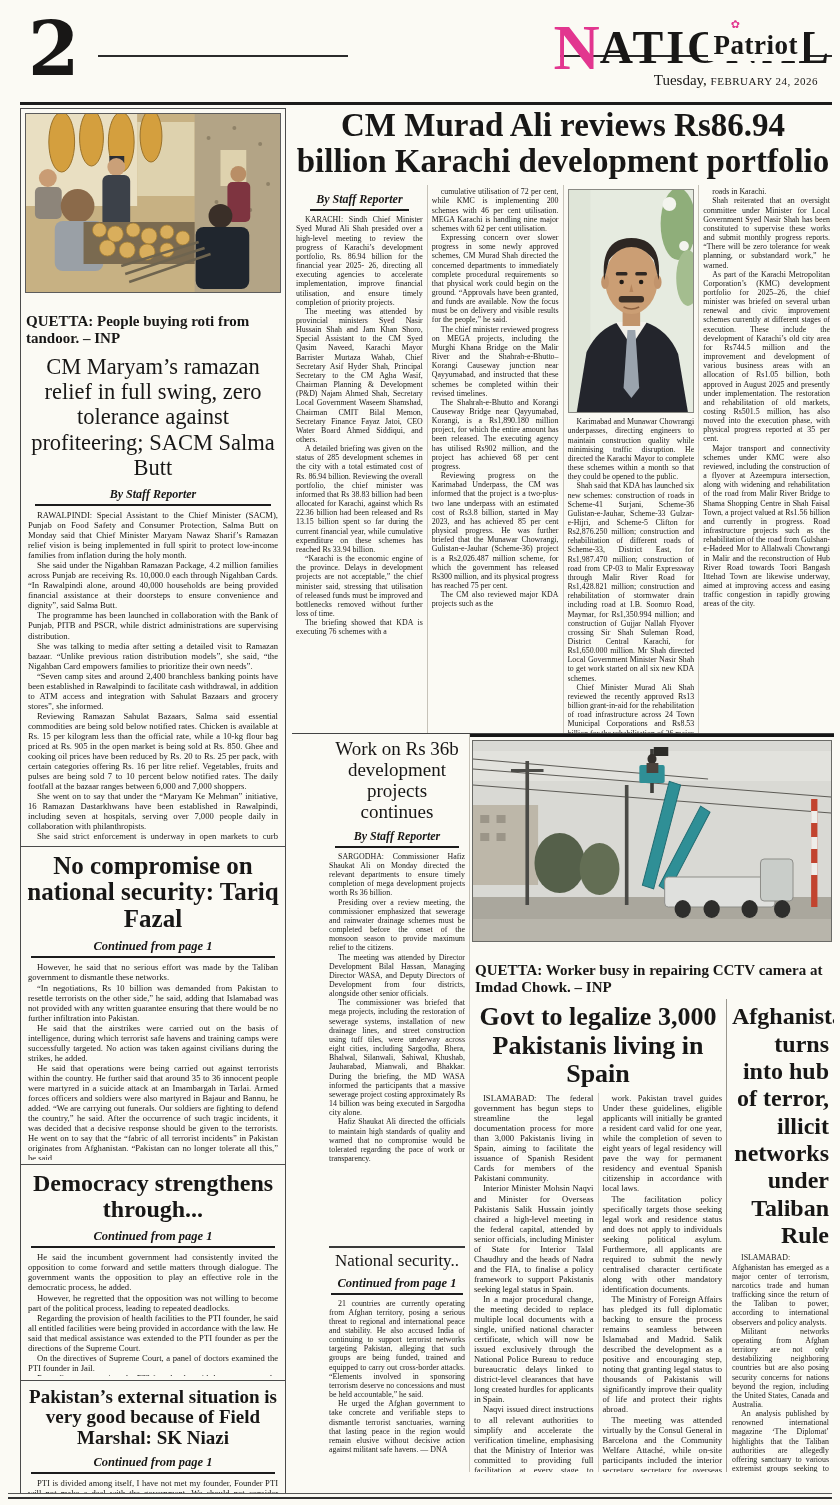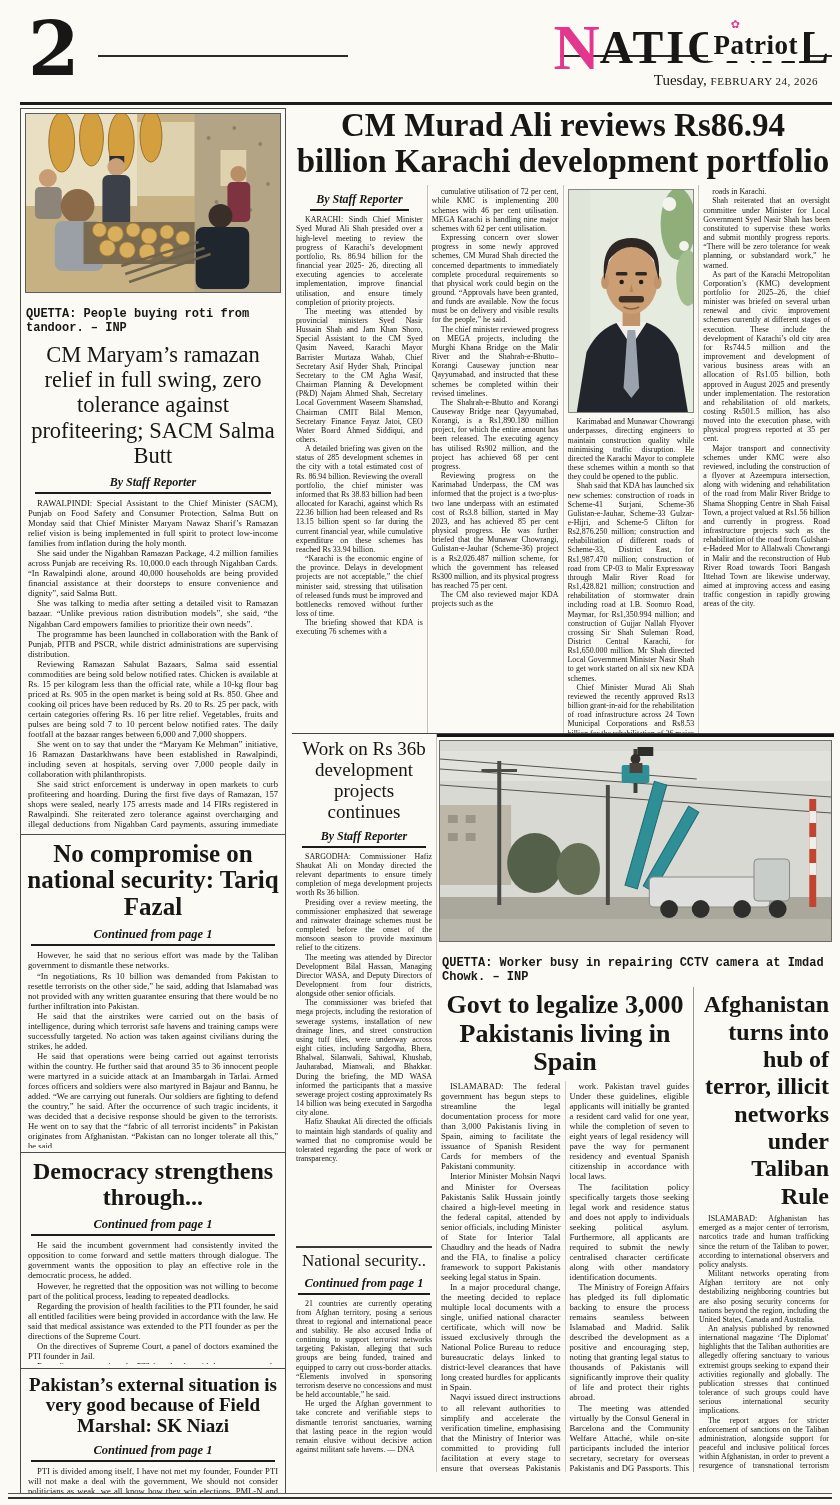--- a/index.html
+++ b/index.html
@@ -24,21 +24,21 @@
   .ftr-rule{position:absolute;left:8px;right:8px;bottom:6px;border-top:1px solid #555;
             border-bottom:2px solid #333;height:3px;}
   
   h1,h2,h3,h4{margin:0;font-family:"Liberation Serif",serif;}
   .btext{font-size:8.6px;line-height:1.17;text-align:justify;overflow:hidden;}
   .btext p{margin:0;text-indent:9px;}
   .byline-wrap{text-align:center;margin:2px 14px 4px;border-bottom:2px solid #1c1c1c;padding-bottom:2px;}
   .byline{font-style:italic;font-weight:bold;font-size:12px;}
   .kicker-wrap{text-align:center;margin:1px 10px 4px;border-bottom:2.5px solid #1c1c1c;padding-bottom:2px;}
   .kicker{font-style:italic;font-weight:bold;font-size:12.5px;text-align:center;}
-  .caption{font-weight:bold;font-size:12px;padding:14px 5px 3px;font-family:Liberation Mono, monospace;}
+  .caption{font-weight:bold;font-size:15px;padding:20px 5px 3px;}
   figure{margin:0;}
   svg{display:block;}
   
   .left-col{position:absolute;left:20px;top:108px;width:266px;height:1386px;
             border:1px solid #4c4c4c;box-sizing:border-box;overflow:hidden;}
   .photo-frame{margin:4px 4px 0;border:1px solid #5c5c5c;}
   .ram-head{font-size:22.5px;font-weight:normal;text-align:center;line-height:1.12;padding:4px 6px 2px;}
   .ram-text{height:332px;padding:0 7px;}
   .subbox{border-top:1px solid #4c4c4c;margin-top:4px;}
   .sub-head{font-weight:bold;text-align:center;line-height:1.06;padding:6px 6px 3px;}
@@ -49,21 +49,21 @@
   .niazi-head{font-size:19px;}
   .niazi-text{height:172px;padding:0 7px;}
   
   .main{position:absolute;left:292px;top:106px;width:542px;height:1388px;overflow:hidden;}
   .lead-head{font-size:33px;font-weight:bold;text-align:center;line-height:1.08;padding:2px 4px 6px;}
   .lead-cols{display:flex;height:548px;border-bottom:1px solid #444;}
   .lcol{flex:1;padding:2px 4px 0;overflow:hidden;}
   .lcol + .lcol{border-left:1px solid #c6c2b8;}
   .lcol .btext{font-size:7.9px;line-height:1.16;}
   .portrait-frame{border:1px solid #8a8a84;margin:2px 0 4px;}
-  .bottom-row{display:flex;height:738px;}
+  .bottom-row{display:flex;height:738px;margin-left:33px;}
   .mid-left{width:136px;padding:2px 4px 0;border-right:1px solid #c6c2b8;overflow:hidden;}
   .mid-left .btext{font-size:7.9px;line-height:1.16;}
   .sarg-head{font-size:19px;font-weight:normal;text-align:center;line-height:1.1;padding:3px 2px 2px;}
   .natsec{border-top:2px solid #3a3a3a;margin-top:6px;padding-top:4px;}
   .natsec-head{font-size:17px;font-weight:normal;text-align:center;line-height:1.1;padding-bottom:2px;}
   .mid-right{flex:1;border-top:3px solid #161616;overflow:hidden;}
   .photo3-frame{border:1px solid #6a6a66;margin:3px 2px 0;}
   .sa-row{display:flex;}
   .spain{width:256px;overflow:hidden;}
   .spain-head{font-size:26px;font-weight:bold;text-align:center;line-height:1.1;padding:4px 2px 4px;}
@@ -146,22 +146,23 @@
     </figure>
     <figcaption class="caption">QUETTA: People buying roti from tandoor. – INP</figcaption>
 
     <h2 class="ram-head">CM Maryam’s ramazan relief in full swing, zero tolerance against profiteering; SACM Salma Butt</h2>
     <div class="byline-wrap">
       <span class="byline">By Staff Reporter</span>
     </div>
     <div class="btext ram-text">
         <p>RAWALPINDI: Special Assistant to the Chief Minister (SACM), Punjab on Food Safety and Consumer Protection, Salma Butt on Monday said that Chief Minister Maryam Nawaz Sharif’s Ramazan relief vision is being implemented in full spirit to protect low-income families from inflation during the holy month.</p>
         <p>She said under the Nigahban Ramazan Package, 4.2 million families across Punjab are receiving Rs. 10,000.0 each through Nigahban Cards. “In Rawalpindi alone, around 40,000 households are being provided financial assistance at their doorsteps to ensure convenience and dignity”, said Salma Butt.</p>
+        <p>The programme has been launched in collaboration with the Bank of Punjab, PITB and PSCR, while district administrations are supervising distribution.</p>
         <p>She was talking to media after setting a detailed visit to Ramazan bazaar. “Unlike previous ration distribution models”, she said, “the Nigahban Card empowers families to prioritize their own needs”.</p>
-        <p>The programme has been launched in collaboration with the Bank of Punjab, PITB and PSCR, while district administrations are supervising distribution.</p>
+        <p>“Seven camp sites and around 2,400 branchless banking points have been established in Rawalpindi to facilitate cash withdrawal, in addition to ATM access and integration with Sahulat Bazaars and grocery stores”, she informed.</p>
         <p>Reviewing Ramazan Sahulat Bazaars, Salma said essential commodities are being sold below notified rates. Chicken is available at Rs. 15 per kilogram less than the official rate, while a 10-kg flour bag priced at Rs. 905 in the open market is being sold at Rs. 850. Ghee and cooking oil prices have been reduced by Rs. 20 to Rs. 25 per pack, with certain categories offering Rs. 16 per litre relief. Vegetables, fruits and pulses are being sold 7 to 10 percent below notified rates. The daily footfall at the bazaar ranges between 6,000 and 7,000 shoppers.</p>
         <p>She went on to say that under the “Maryam Ke Mehman” initiative, 16 Ramazan Dastarkhwans have been established in Rawalpindi, including seven at hospitals, serving over 7,000 people daily in collaboration with philanthropists.</p>
         <p>She said strict enforcement is underway in open markets to curb profiteering and hoarding. During the first five days of Ramazan, 157 shops were sealed, nearly 175 arrests made and 14 FIRs registered in Rawalpindi. She reiterated zero tolerance against overcharging and illegal deductions from Nigahban Card payments, assuring immediate action on public complaints.</p>
       </div>
 
     <section class="subbox">
       <h3 class="sub-head tariq-head">No compromise on national security: Tariq Fazal</h3>
       <div class="kicker-wrap">
         <span class="kicker">Continued from page 1</span>
       </div>

